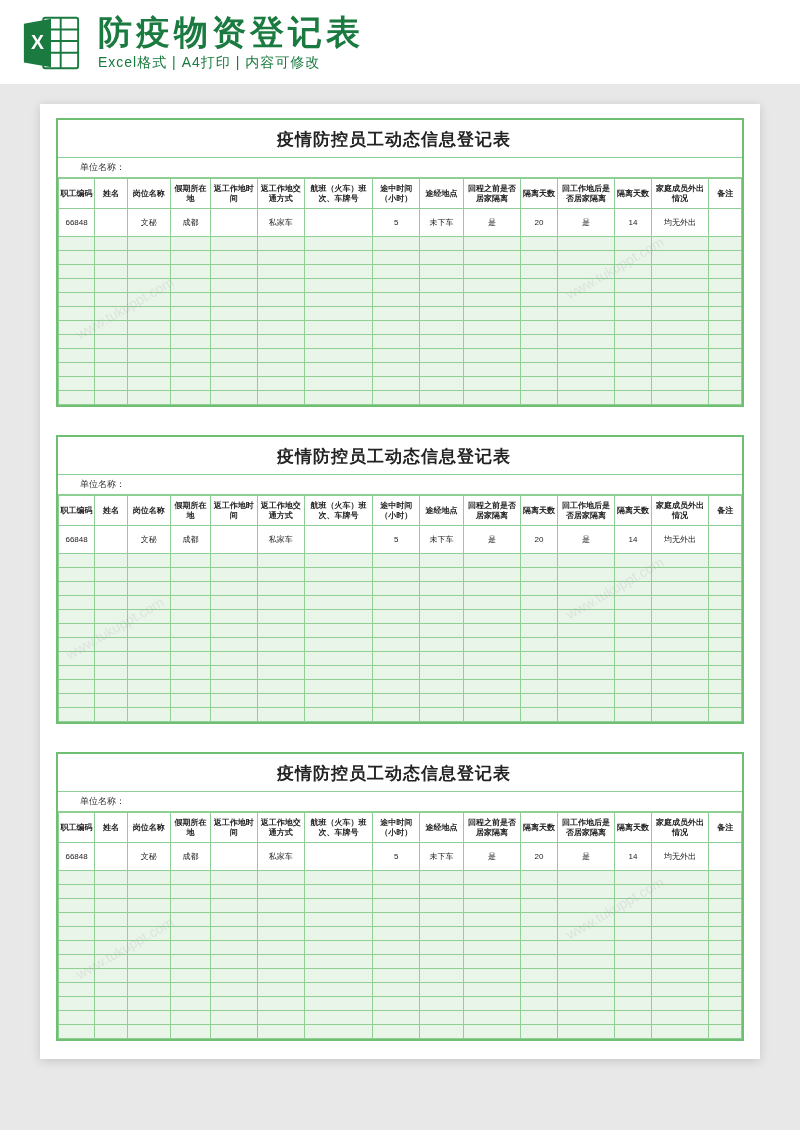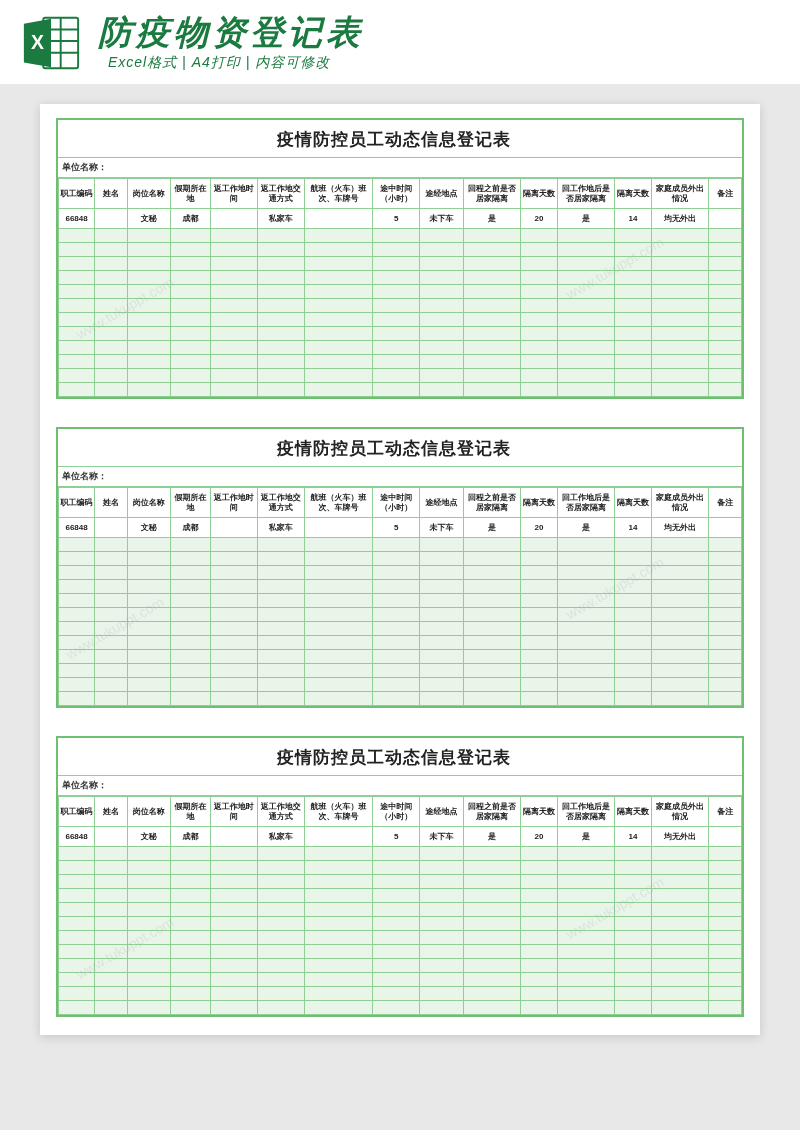--- a/index.html
+++ b/index.html
@@ -12,34 +12,33 @@
     overflow: hidden;
   }
   .header-bar {
     display: flex;
     align-items: center;
     background: #fff;
     padding: 12px 20px 10px 20px;
     gap: 16px;
   }
   .excel-icon { width: 62px; height: 62px; flex-shrink: 0; }
-  .header-text { display: flex; flex-direction: column; gap: 2px; font-style: italic; }
+  .header-text { display: flex; flex-direction: column; gap: 2px; }
   .main-title {
     font-size: 34px;
     font-weight: 800;
     letter-spacing: 4px;
     color: #1a7a3f;
     line-height: 1.1;
   }
   .sub-title {
     font-size: 14px;
     color: #1a7a3f;
     font-weight: 500;
     letter-spacing: 1px;
-    margin-left: 10px;
   }
   .page {
     background: #fff;
     margin: 20px auto 0 auto;
     width: 720px;
     box-shadow: 0 2px 10px rgba(0,0,0,.15);
     padding: 14px 16px 18px 16px;
   }
   .sheet {
     border: 2px solid #6fbf73;
@@ -52,24 +51,24 @@
     font-weight: 700;
     color: #222;
     padding: 8px 12px 6px 0;
     border-bottom: 1px solid #8fcf93;
     background: #fff;
     letter-spacing: 1px;
   }
   .unit-row {
     font-size: 9px;
     color: #333;
-    padding: 3px 4px;
+    padding: 3px 22px;
     border-bottom: 1px solid #8fcf93;
     background: #fff;
-    font-weight: 700;
+    font-weight: 400;
   }
   table {
     border-collapse: collapse;
     width: 100%;
     table-layout: fixed;
   }
   th, td {
     border: 1px solid #8fcf93;
     font-size: 8px;
     text-align: center;
@@ -77,21 +76,21 @@
     padding: 2px 1px;
     line-height: 1.2;
     color: #222;
     overflow: hidden;
   }
   th {
     background: #fff;
     font-weight: 700;
     height: 30px;
   }
-  tbody tr.data-row td { background: #fff; height: 20px; font-weight: bold; }
+  tbody tr.data-row td { background: #fff; height: 28px; }
   tbody tr.empty-row td { background: #eaf5ea; height: 14px; }
   .watermark {
     position: absolute;
     color: rgba(160,160,160,.2);
     font-size: 14px;
     transform: rotate(-30deg);
     pointer-events: none;
     white-space: nowrap;
   }
 </style>

